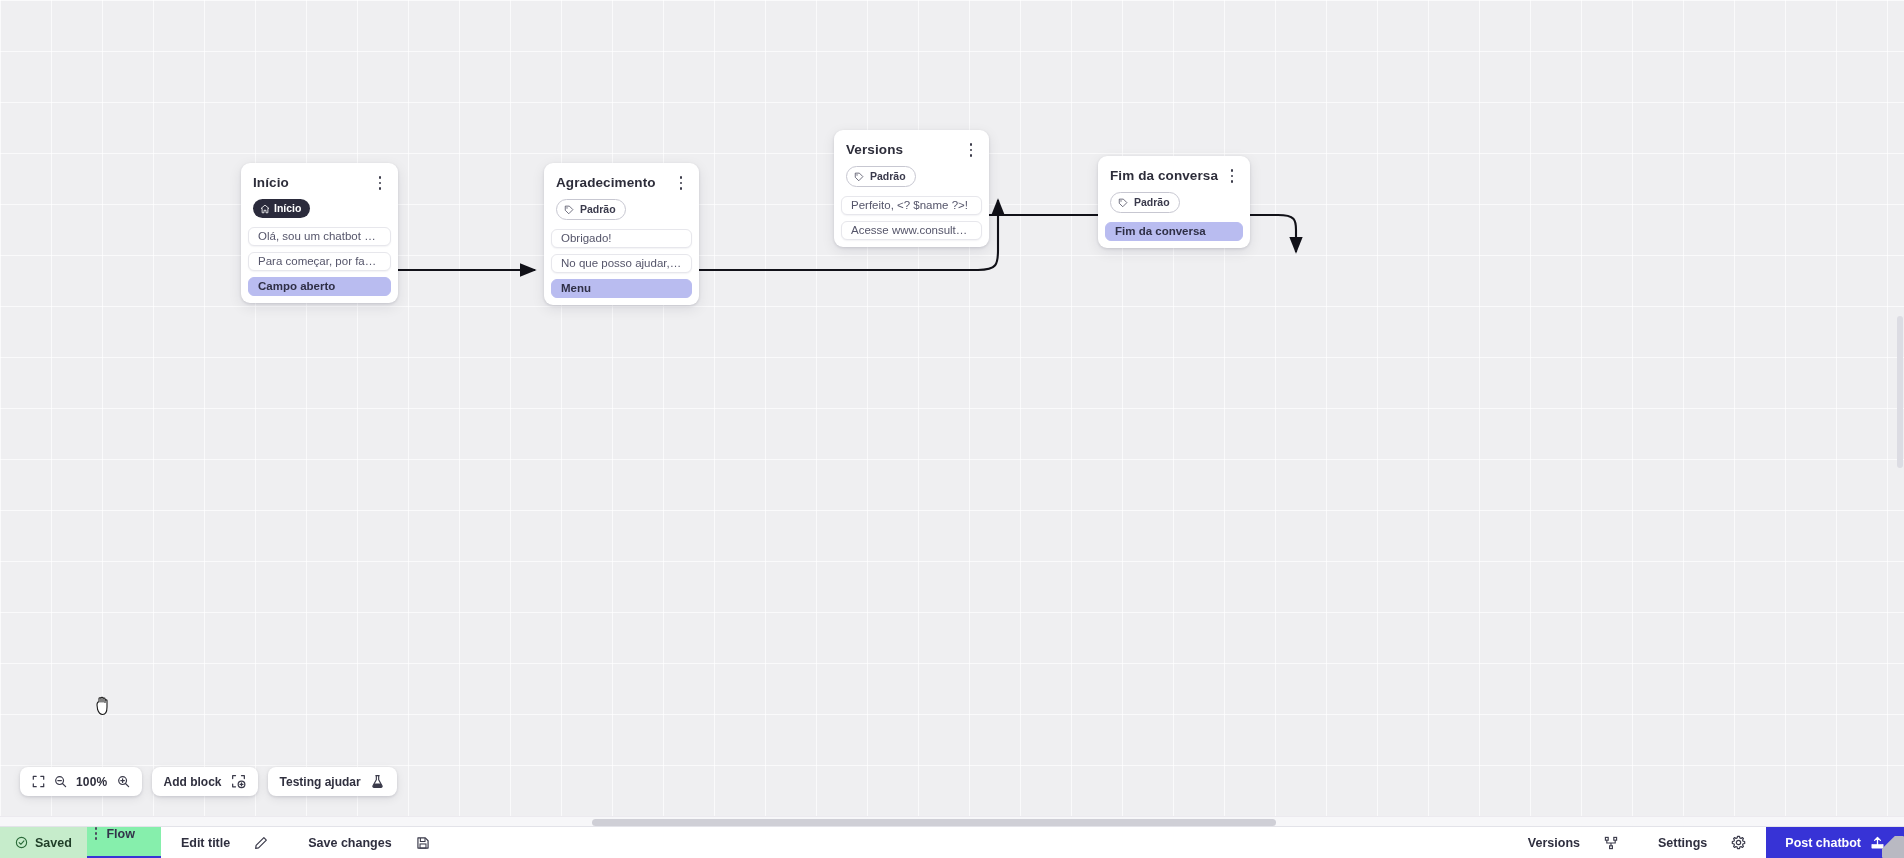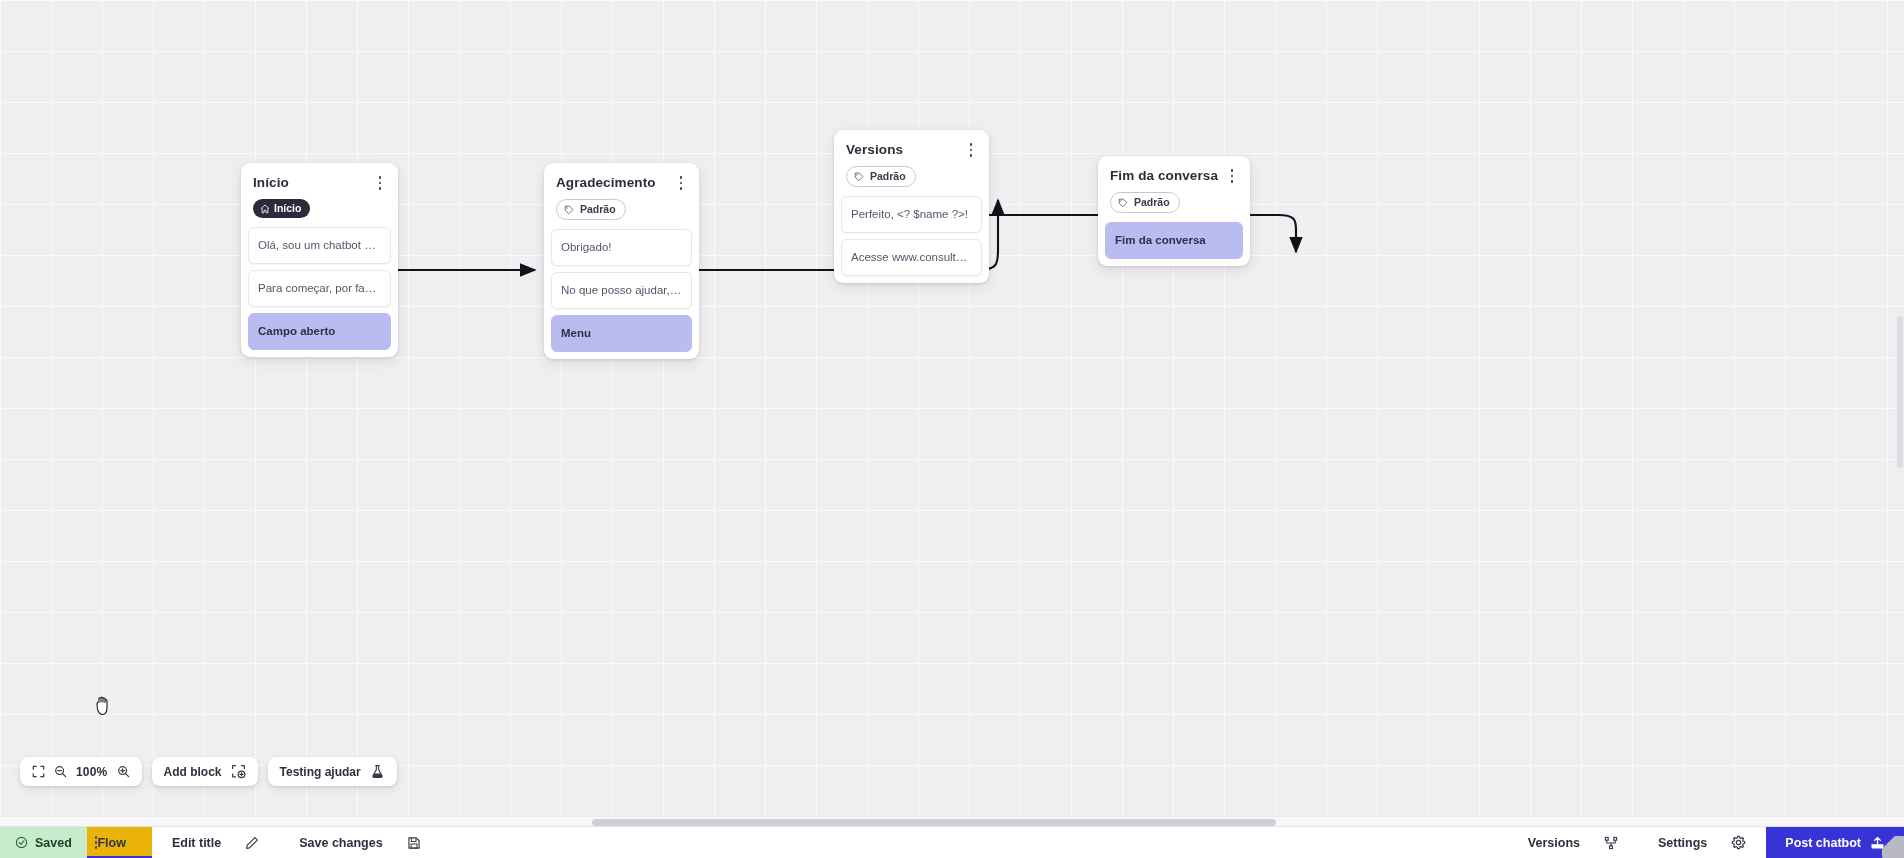--- a/index.html
+++ b/index.html
@@ -70,38 +70,38 @@
   .node-body {
     padding: 0 7px 7px 7px;
     display: flex; flex-direction: column; gap: 6px;
   }
   .slot {
     background: #ffffff;
     border: 1px solid #e7e7ec;
     border-radius: 6px;
     font-size: 11.5px;
     color: #55556a;
-    padding: 10px 9px;
+    padding: 1px 9px;
     line-height: 15px;
     white-space: nowrap;
     overflow: hidden;
     text-overflow: ellipsis;
     cursor: pointer;
     box-shadow: 0 1px 1.5px rgba(20,20,50,.05);
   }
   .slot.accent {
     background: #b9bcf0;
     border-color: #b9bcf0;
     color: #2f2f46;
     font-weight: 700;
     box-shadow: none;
   }
 
   
-  .float-bar { position: absolute; bottom: 40px; left: 20px; display: flex; gap: 10px; align-items: center; }
+  .float-bar { position: absolute; bottom: 30px; left: 20px; display: flex; gap: 10px; align-items: center; }
   .pill {
     background: #ffffff;
     border-radius: 8px;
     box-shadow: 0 1px 3px rgba(16,16,40,.12), 0 3px 10px rgba(16,16,40,.08);
     height: 29px;
     display: flex; align-items: center; gap: 9px;
     padding: 0 12px;
     font-size: 12px; color: #30303f; font-weight: 600;
     cursor: pointer;
   }
@@ -135,22 +135,22 @@
     display: flex; align-items: stretch;
     font-size: 12.5px;
   }
   .saved-chip {
     display: flex; align-items: center; gap: 7px;
     background: #c6eccb; color: #1f3d27;
     padding: 0 15px 0 15px;
     font-weight: 600;
   }
   .flow-tab {
-    display: flex; align-items: center; gap: 0;
-    background: #eab308;
+    display: flex; align-items: flex-start; gap: 9px;
+    background: #86efac;
     padding: 0 26px 0 8px;
     position: relative;
     font-weight: 700; color: #33334a;
     cursor: pointer;
   }
   .flow-tab::after {
     content: ""; position: absolute; left: 0; right: 0; bottom: 0;
     height: 2.5px; background: #3733d6;
   }
   .drag-dots { display: flex; flex-direction: column; gap: 2.5px; align-items: center; cursor: grab; }

